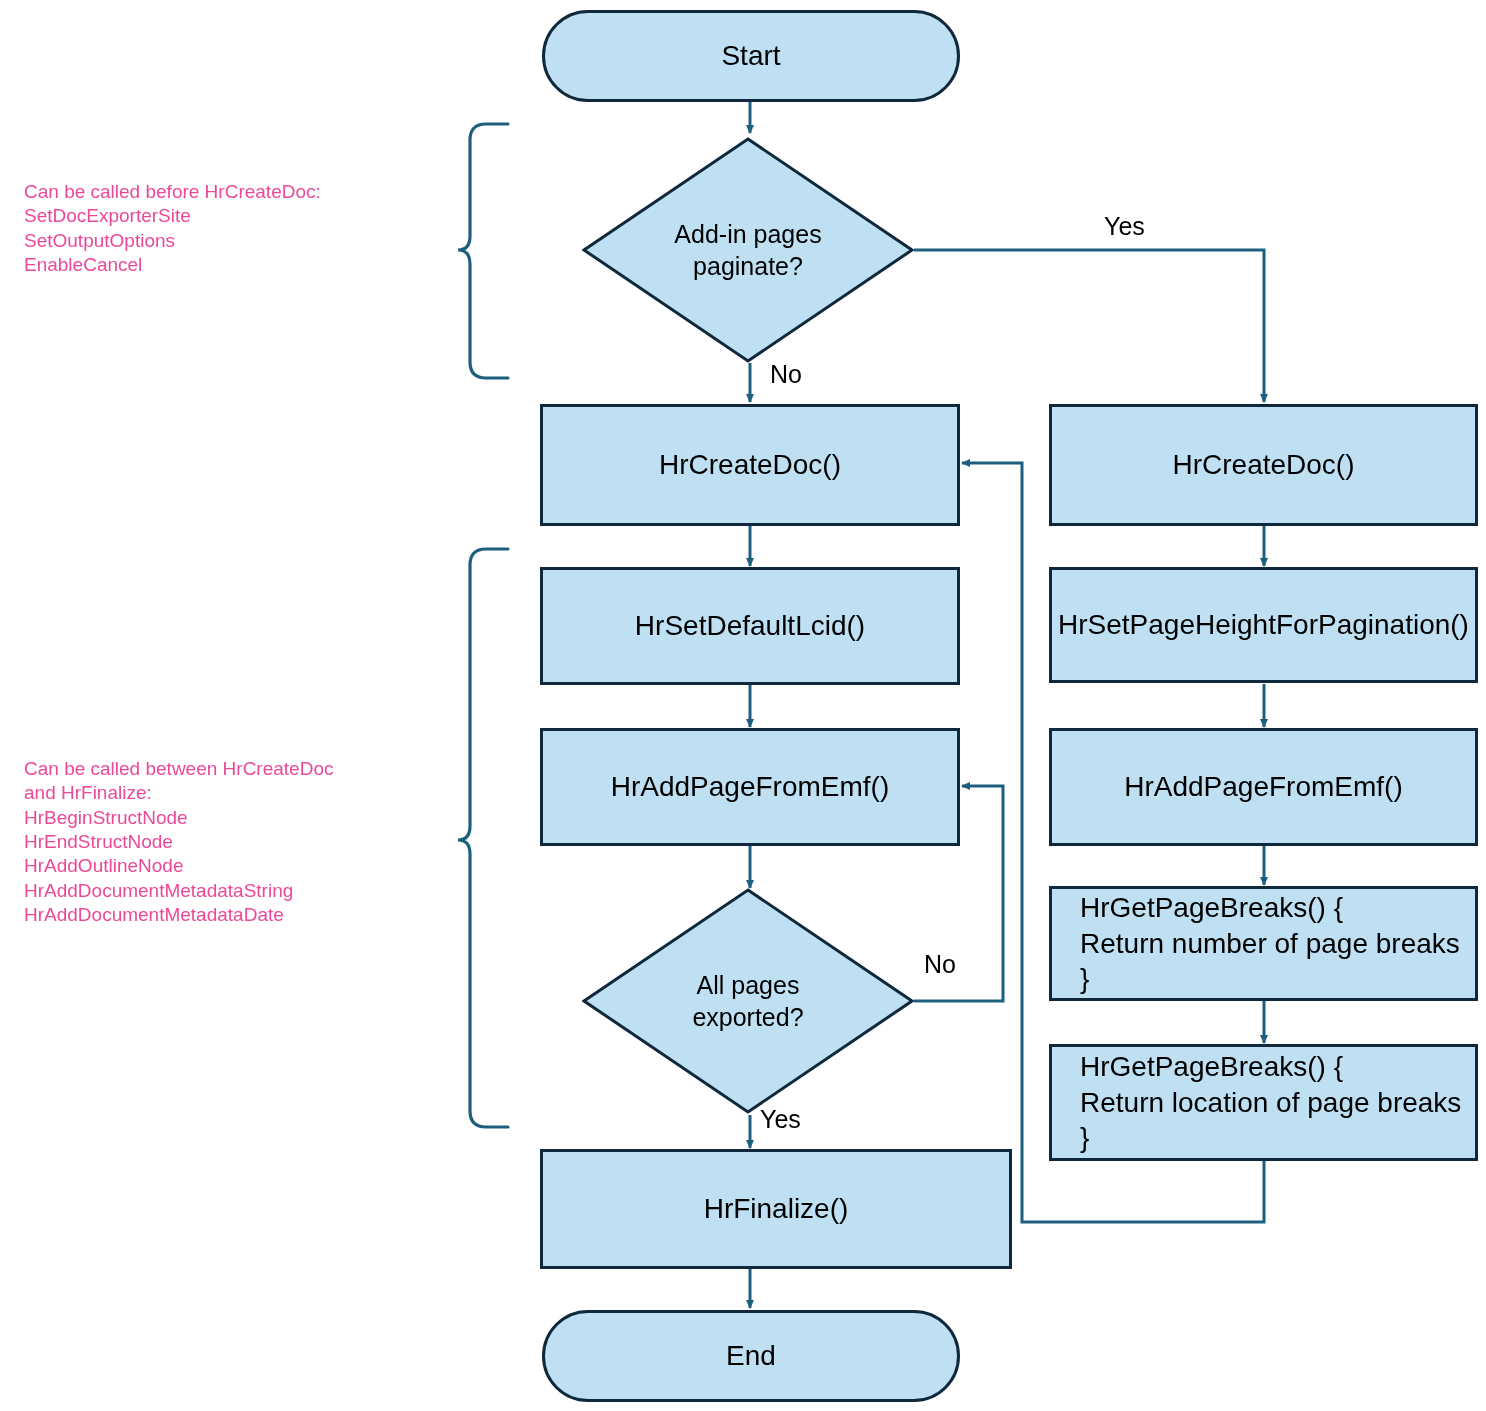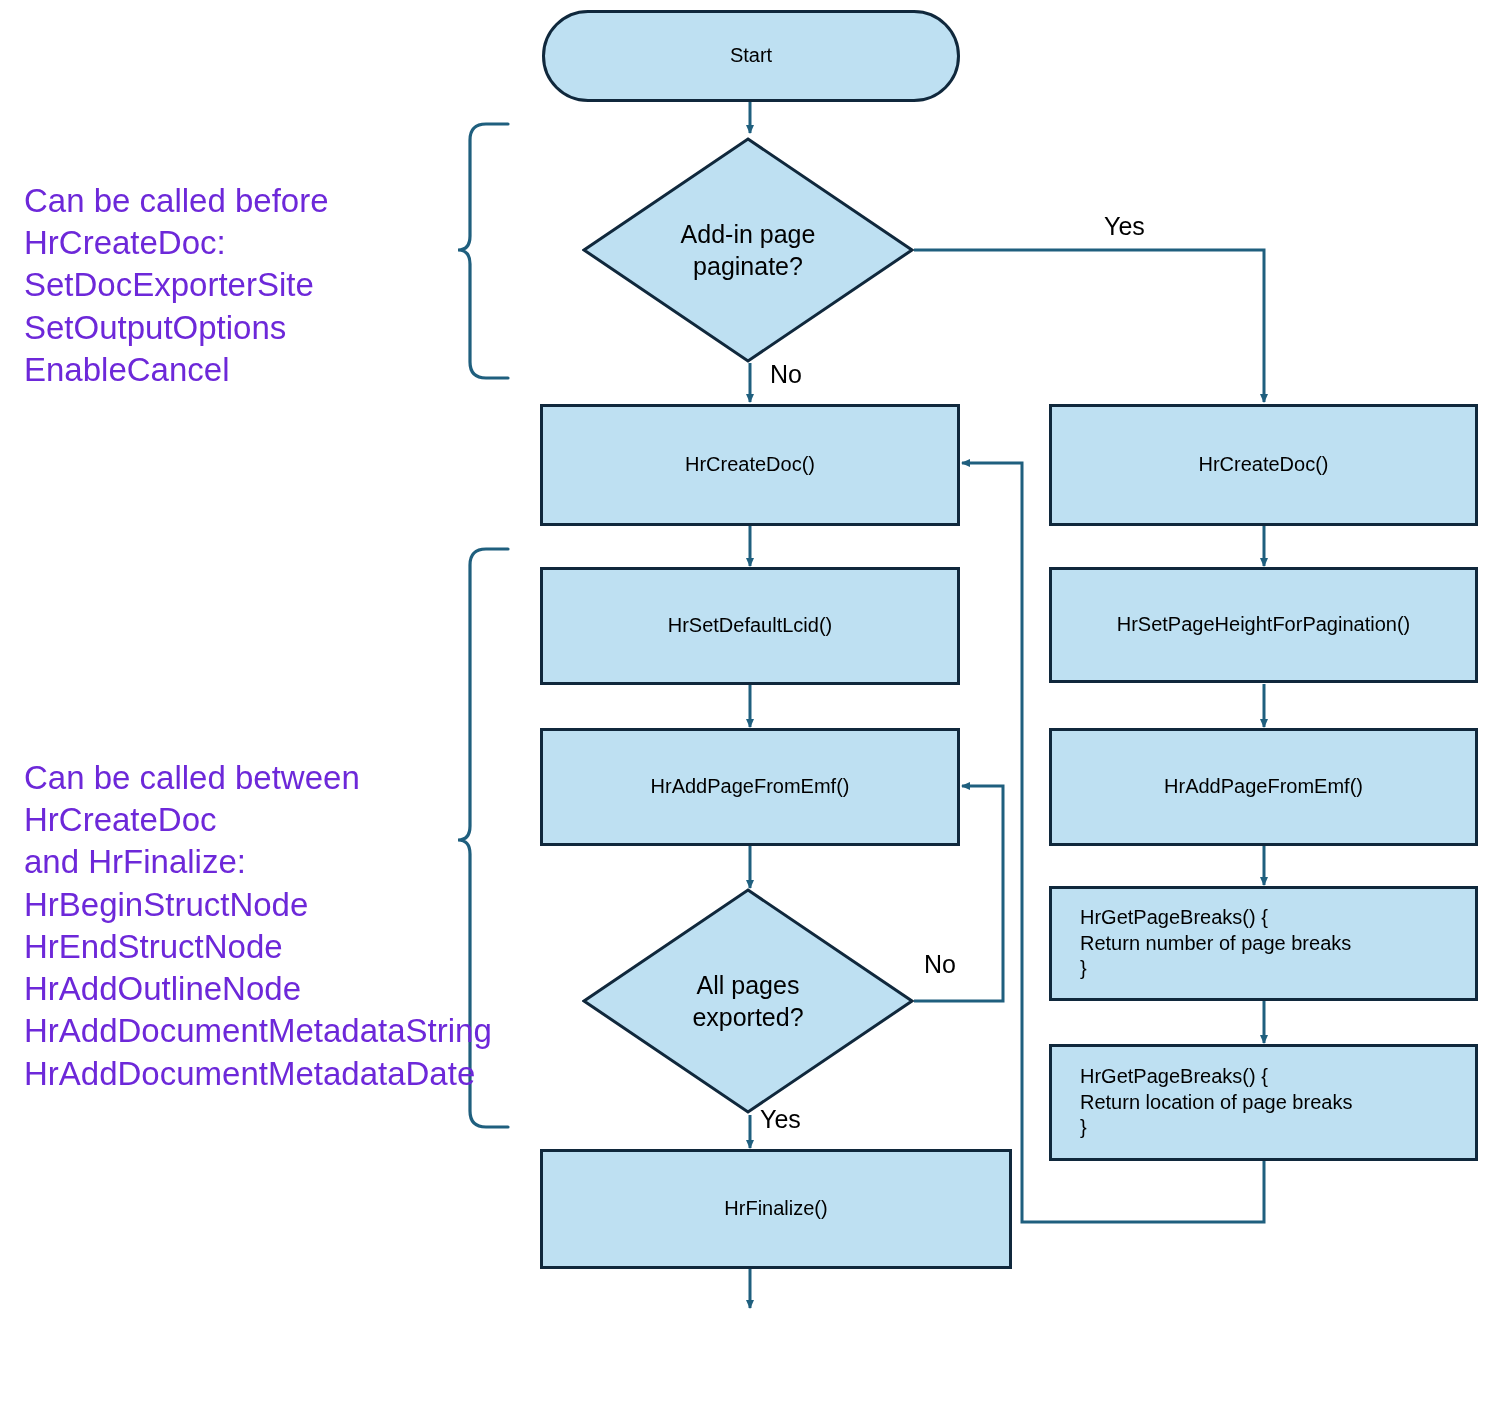--- a/index.html
+++ b/index.html
@@ -29,21 +29,21 @@
   }
   .node {
     position: absolute;
     box-sizing: border-box;
     background: #bee0f2;
     border: 3px solid #10283c;
     display: flex;
     align-items: center;
     justify-content: center;
     text-align: center;
-    font-size: 20px;
+    font-size: 28px;
     line-height: 1.28;
     color: #000000;
     white-space: pre-line;
   }
   .node.pill {
     border-radius: 999px;
   }
   .node.codeblock {
     justify-content: flex-start;
     text-align: left;
@@ -73,23 +73,23 @@
     color: #000000;
   }
   .edge-label {
     position: absolute;
     font-size: 25px;
     color: #000000;
     white-space: nowrap;
   }
   .note {
     position: absolute;
-    font-size: 33px;
+    font-size: 19px;
     line-height: 1.28;
-    color: #6d28d9;
+    color: #ec4899;
     white-space: pre-line;
   }
 </style>
 </head>
 <body>
 
 <div id="canvas">
 
   <svg id="wires" viewBox="0 0 1486 1411" xmlns="http://www.w3.org/2000/svg">
     <defs>
@@ -139,21 +139,21 @@
    HrAddOutlineNode
    HrAddDocumentMetadataString
    HrAddDocumentMetadataDate</div>
 
   <div class="node pill" style="left:542px; top:10px; width:418px; height:92px;">Start</div>
 
   <div class="diamond-wrap" style="left:582px; top:137px; width:332px; height:226px;">
     <svg width="332" height="226" viewBox="0 0 332 226" xmlns="http://www.w3.org/2000/svg">
       <polygon points="166,2 330,113 166,224 2,113" fill="#bee0f2" stroke="#10283c" stroke-width="3"></polygon>
     </svg>
-    <div class="diamond-label">Add-in page
+    <div class="diamond-label">Add-in pages
 paginate?</div>
   </div>
 
   <div class="edge-label" style="left:1104px; top:212px;">Yes</div>
 
   <div class="edge-label" style="left:770px; top:360px;">No</div>
 
   <div class="node" style="left:540px; top:404px; width:420px; height:122px;">HrCreateDoc()</div>
 
   <div class="node" style="left:1049px; top:404px; width:429px; height:122px;">HrCreateDoc()</div>
@@ -181,14 +181,15 @@
     <div class="diamond-label">All pages
 exported?</div>
   </div>
 
   <div class="edge-label" style="left:924px; top:950px;">No</div>
 
   <div class="edge-label" style="left:760px; top:1105px;">Yes</div>
 
   <div class="node" style="left:540px; top:1149px; width:472px; height:120px;">HrFinalize()</div>
 
+  <div class="node pill" style="left:542px; top:1310px; width:418px; height:92px;">End</div>
 
 </div>
 
 </body></html>

